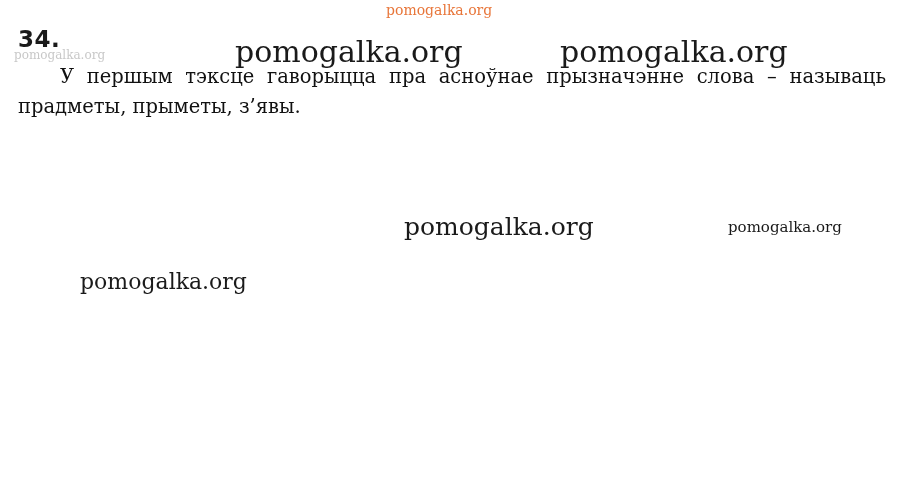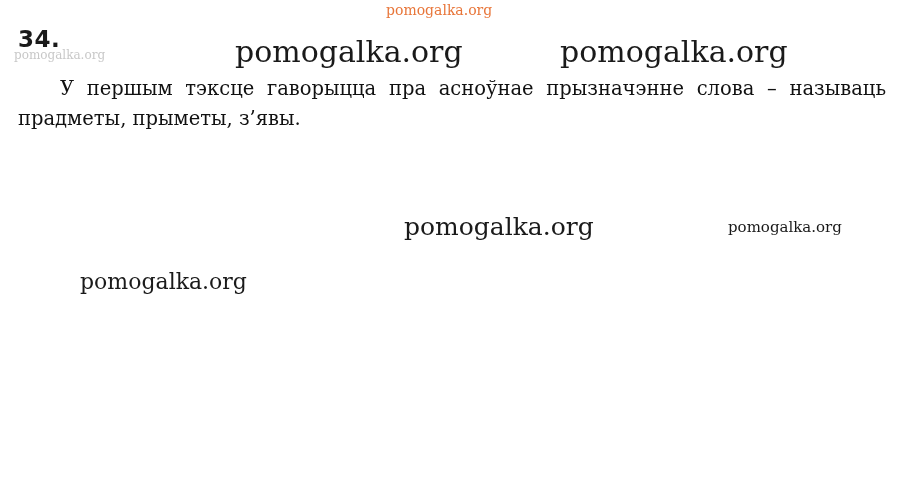--- a/index.html
+++ b/index.html
@@ -40,21 +40,21 @@
     top: 62px;
     width: 868px;
     font-family: "DejaVu Serif", serif;
     font-size: 19.5px;
     line-height: 30px;
     color: #111111;
     text-align: justify;
     text-justify: inter-word;
   }
   .para {
-    margin: 12px 0 2px 0;
+    margin: 0 0 2px 0;
     text-indent: 42px;
   }
 
   
   .wm {
     position: absolute;
     font-family: "DejaVu Serif", serif;
     font-weight: normal;
     white-space: nowrap;
     pointer-events: none;

